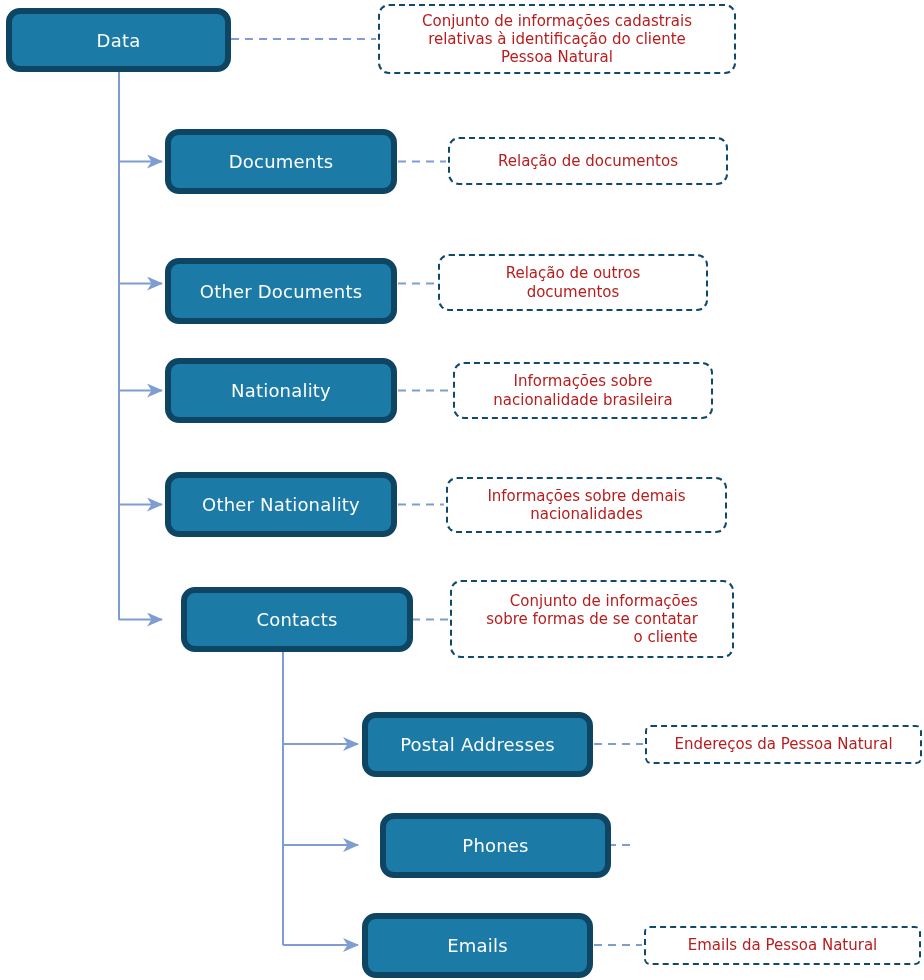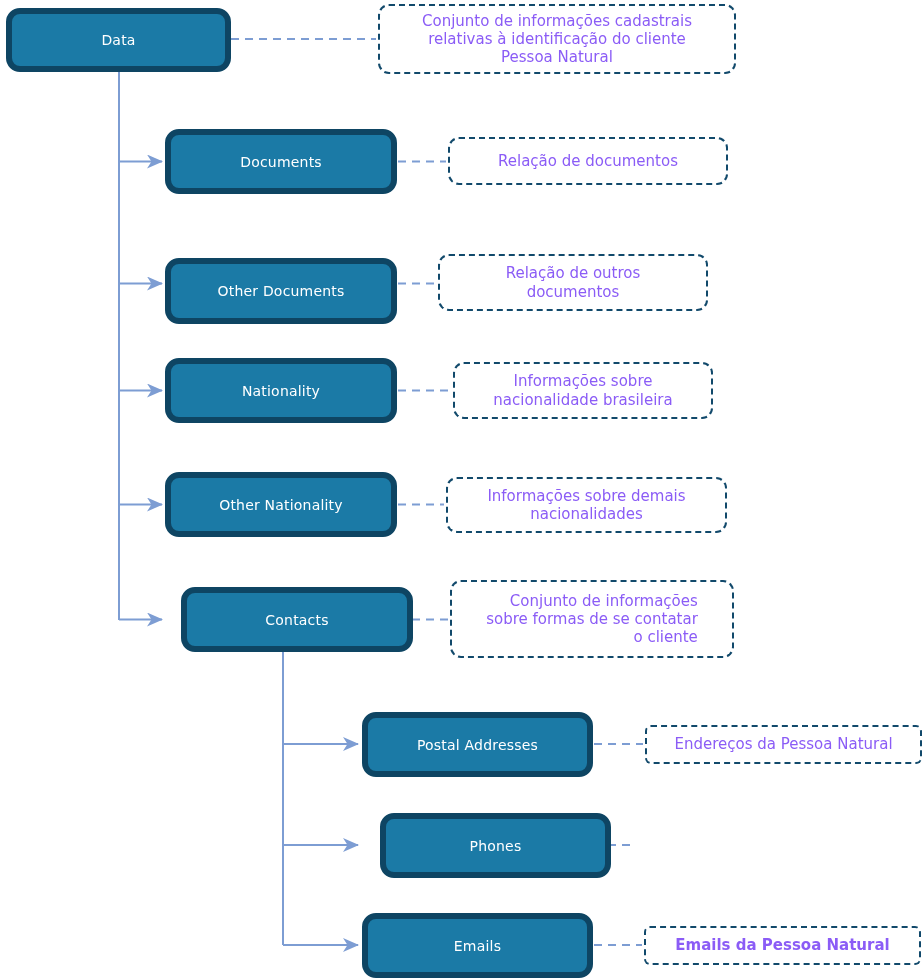--- a/index.html
+++ b/index.html
@@ -23,31 +23,31 @@
   .node {
     position: absolute;
     box-sizing: border-box;
     background: #1B7AA6;
     border: 6px solid #0E4563;
     border-radius: 14px;
     color: #ffffff;
     display: flex;
     align-items: center;
     justify-content: center;
-    font-size: 14px;
+    font-size: 18px;
     letter-spacing: 0.2px;
     text-align: center;
   }
   .annot {
     position: absolute;
     box-sizing: border-box;
     background: #ffffff;
     border: 2px dashed #11496B;
     border-radius: 11px;
-    color: #8b5cf6;
+    color: #b91c1c;
     display: flex;
     align-items: center;
     justify-content: center;
     text-align: center;
     font-size: 15px;
     line-height: 1.22;
     white-space: pre-line;
     padding: 2px 6px;
   }
   .annot.sq { border-radius: 6px; }
@@ -156,17 +156,17 @@
     <span>Conjunto de informações
 sobre formas de se contatar
 o cliente</span>
   </div>
 
   <div class="annot sq" style="left:645px; top:725px; width:277px; height:39px;">
     <span>Endereços da Pessoa Natural</span>
   </div>
 
 
-  <div class="annot sq" style="left:644px; top:926px; width:277px; height:39px;font-weight:bold;">
+  <div class="annot sq" style="left:644px; top:926px; width:277px; height:39px;">
     <span>Emails da Pessoa Natural</span>
   </div>
 
 </div>
 
 </body></html>

